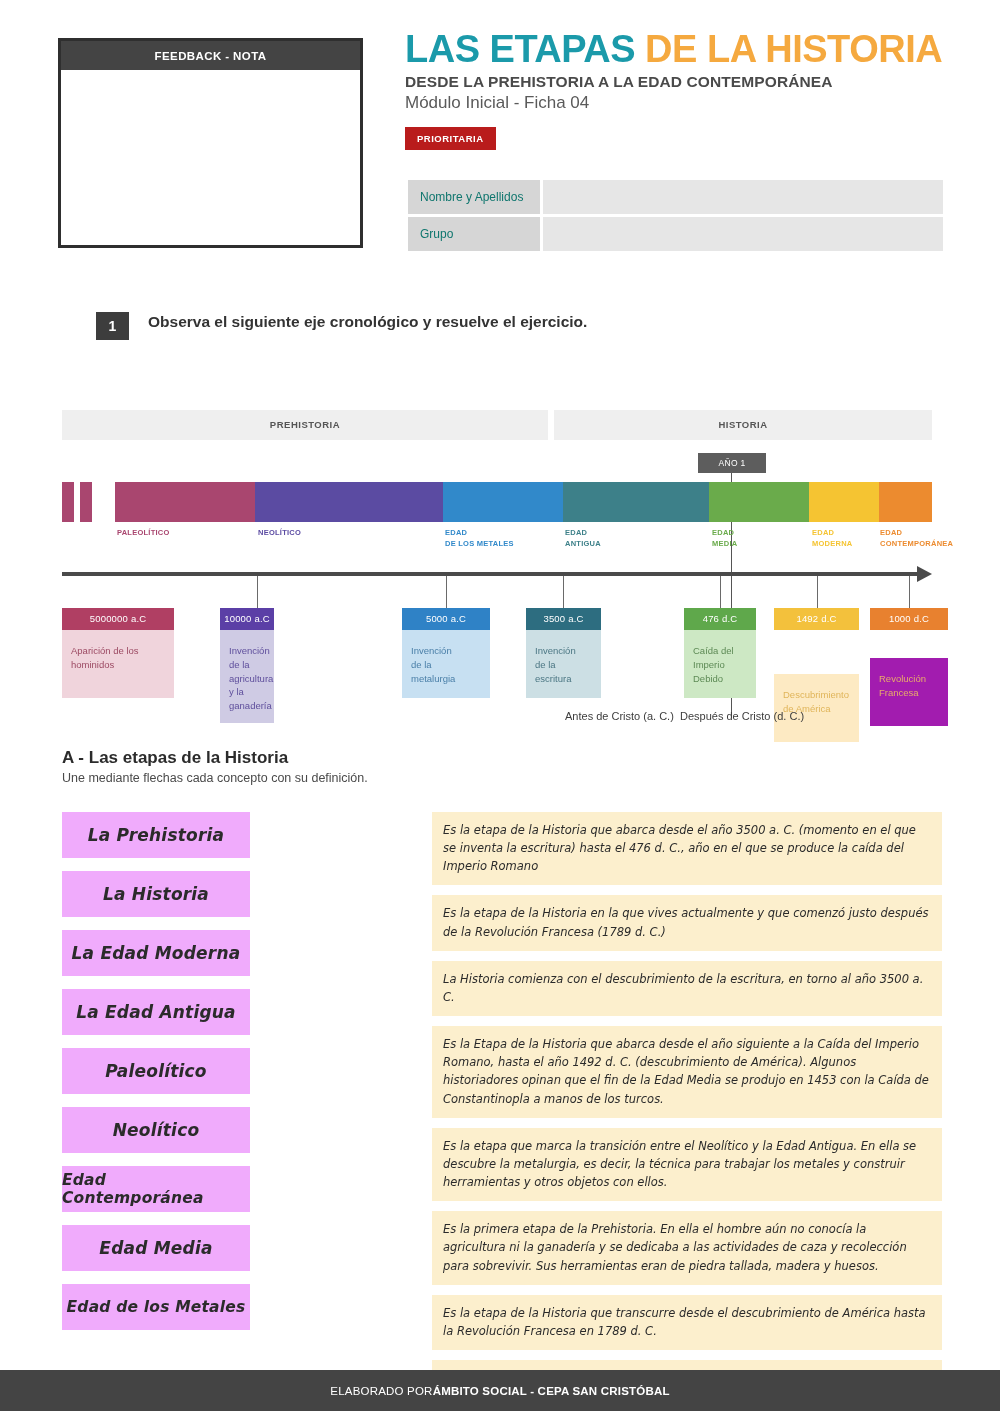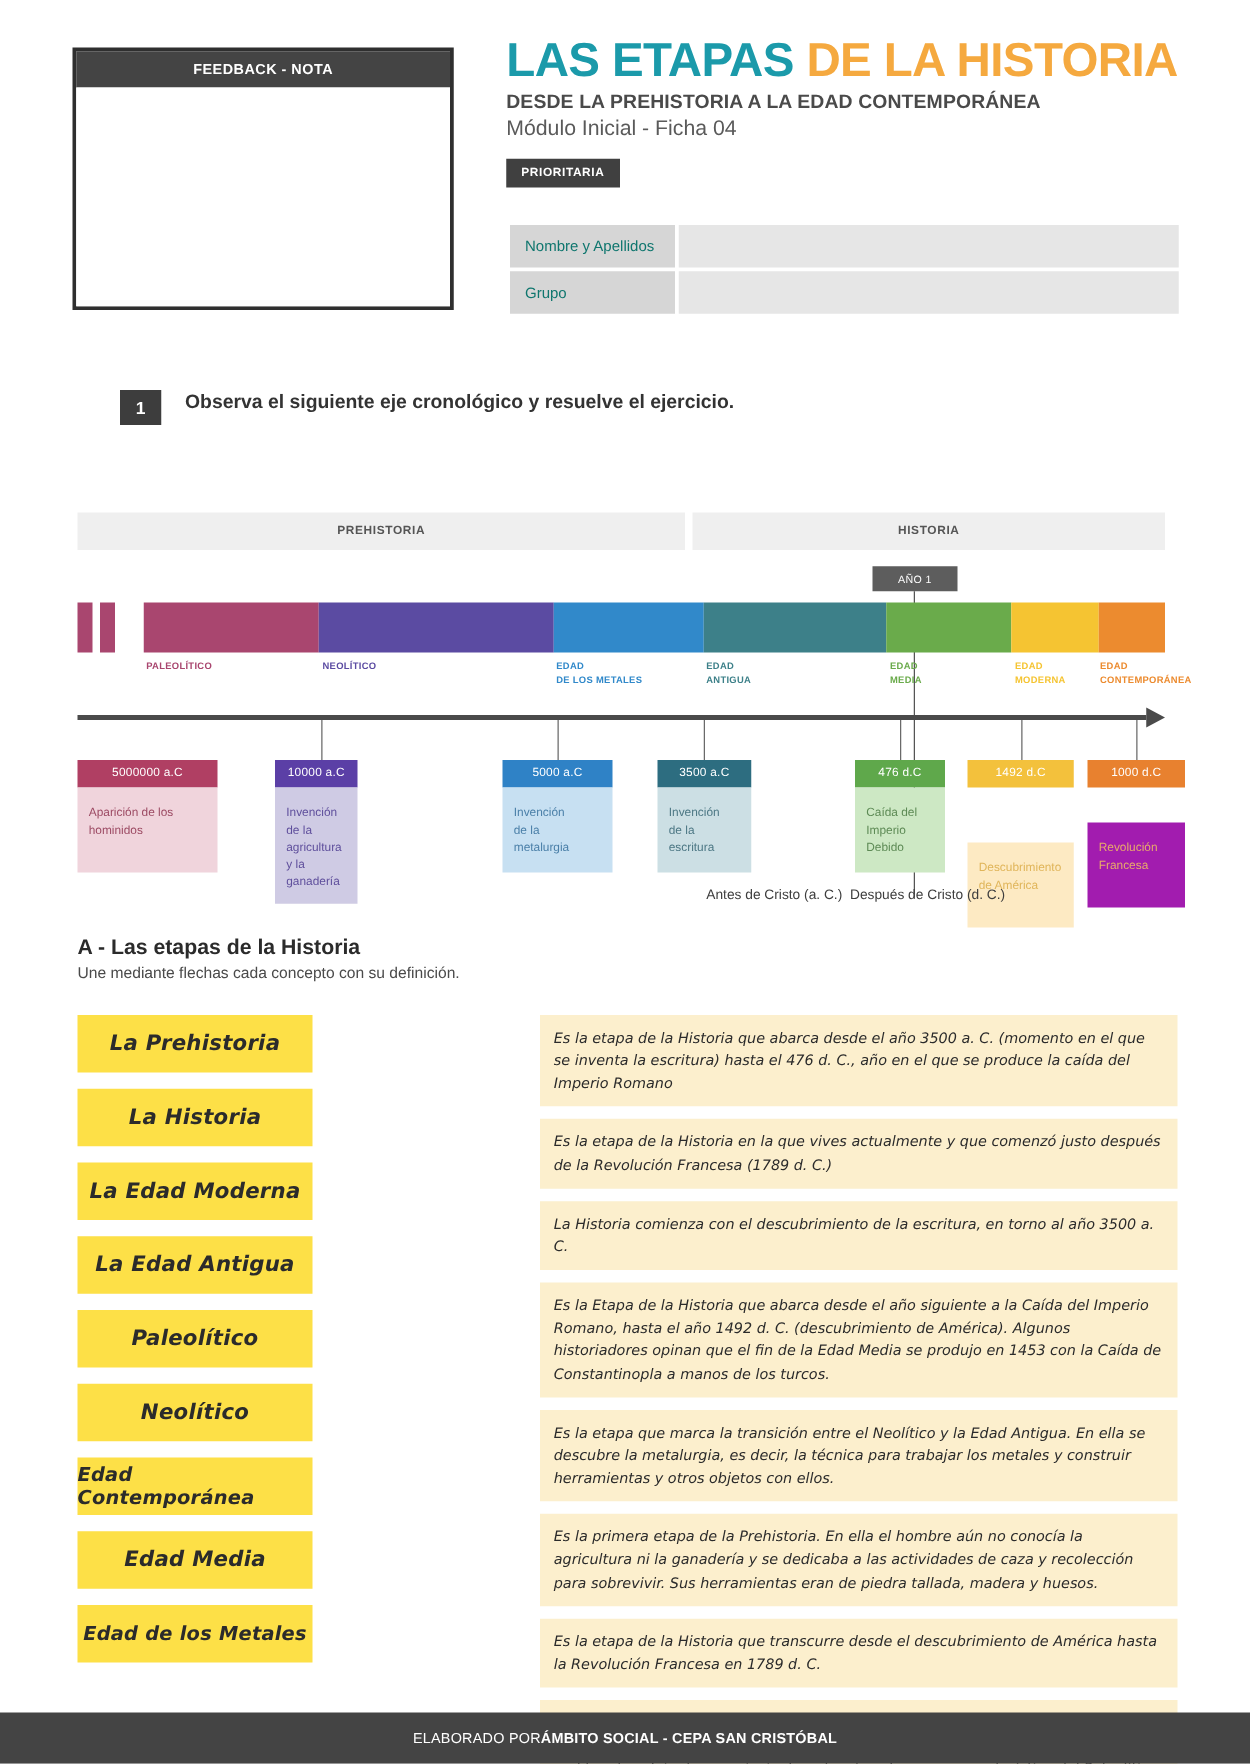--- a/index.html
+++ b/index.html
@@ -36,21 +36,21 @@
   .sub-title {
     margin-top: 4px;
     font-size: 15.5px; font-weight: bold; color: #4a4a4a;
     letter-spacing: .1px;
   }
   .module-line {
     margin-top: 2px; font-size: 17px; color: #5a5a5a; font-weight: normal;
   }
   .badge {
     display: inline-block; margin-top: 14px;
-    background: #404040; color: #ffffff;
+    background: #b91c1c; color: #ffffff;
     font-size: 9.5px; font-weight: bold; letter-spacing: .5px;
     padding: 6px 12px 6px 12px;
   }
 
   
   .name-table { position: absolute; left: 408px; top: 180px; width: 535px; }
   .nt-row { display: flex; margin-bottom: 3px; }
   .nt-label {
     width: 132px; background: #d6d6d6; color: #0f766e;
     font-size: 12px; font-weight: normal;
@@ -139,21 +139,21 @@
     position: absolute; left: 62px; top: 748px;
     font-size: 17px; font-weight: bold; color: #2b2b2b;
   }
   .sec-a-sub {
     position: absolute; left: 62px; top: 771px;
     font-size: 12.5px; color: #4a4a4a;
   }
 
   .concepts { position: absolute; left: 62px; top: 812px; width: 188px; }
   .concept {
-    background: #fde047; color: #2b2b2b;
+    background: #f0abfc; color: #2b2b2b;
     height: 46px; margin-bottom: 13px;
     display: flex; align-items: center; justify-content: center;
     font-family: "DejaVu Sans", sans-serif;
     font-size: 17px; font-style: italic; font-weight: bold;
     letter-spacing: .2px;
   }
   .concept.small { font-size: 15.5px; }
 
   .defs { position: absolute; left: 432px; top: 812px; width: 510px; }
   .def {
@@ -259,21 +259,21 @@
 
     <div class="cards" id="cards">
         <div class="card" style="left: 0px; width: 112px;">
           <div class="card-head" style="background: rgb(176, 63, 99);">5000000  a.C</div>
           <div class="card-body" style="background: rgb(240, 212, 220); color: rgb(156, 74, 99);">
             <div>Aparición de los</div>
             <div>hominidos</div>
           </div>
         </div>
         <div class="tick" style="left: 195px; top: 0px; height: 32px;"></div>
-        <div class="card" style="left: 158px; width: 66px;">
+        <div class="card" style="left: 158px; width: 54px;">
           <div class="card-head" style="background: rgb(91, 63, 166);">10000 a.C</div>
           <div class="card-body" style="background: rgb(207, 203, 228); color: rgb(95, 79, 156);">
             <div>Invención</div>
             <div>de la</div>
             <div>agricultura</div>
             <div>y la</div>
             <div>ganadería</div>
           </div>
         </div>
         <div class="tick" style="left: 384px; top: 0px; height: 32px;"></div>

